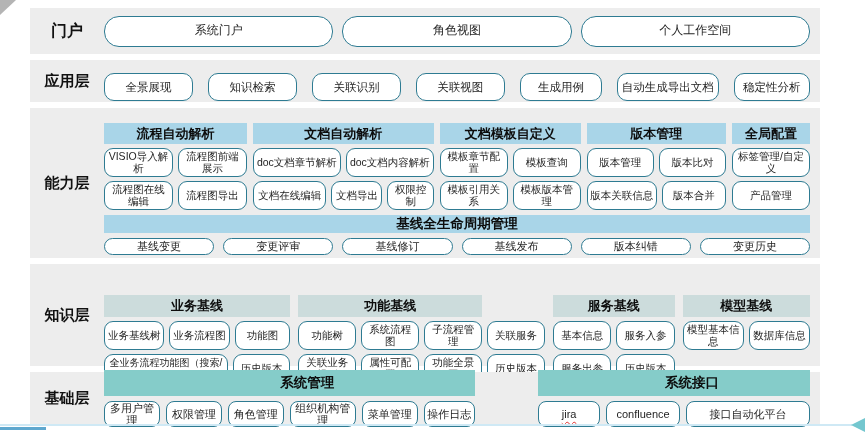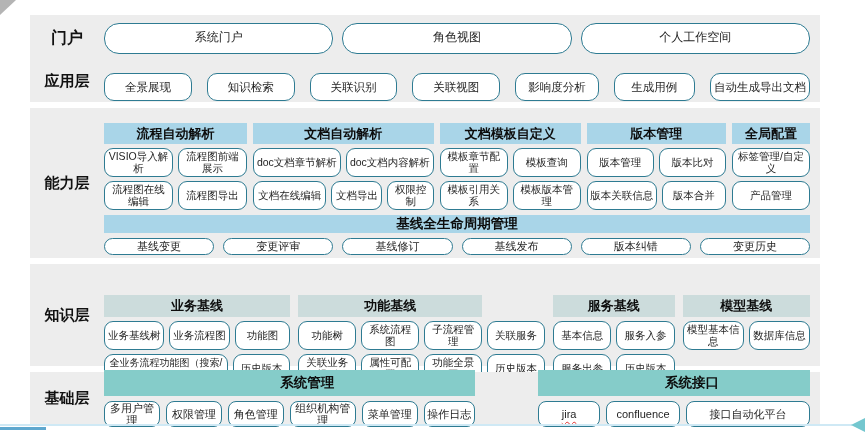--- a/index.html
+++ b/index.html
@@ -13,21 +13,21 @@
 
   .btn { background:#fff; border:1.6px solid #2e7b92; border-radius:9px; display:flex;
          align-items:center; justify-content:center; text-align:center; color:#1f1f1f;
          font-size:10.5px; line-height:1.12; padding:1px 2px; overflow:hidden; }
   .hdr { display:flex; align-items:center; justify-content:center; font-weight:bold; color:#0d0d0d; font-size:13px; }
   .hdr-blue { background:#a9d5e8; }
   .hdr-gray { background:#ccdcdc; }
   .hdr-teal { background:#85ccc9; }
 
   
-  #band-portal { top:15px; height:46px; }
+  #band-portal { top:8px; height:46px; }
   #band-portal .row { display:flex; gap:9px; height:31px; }
   #band-portal .btn { flex:1; font-size:12px; border-radius:15px; }
   #band-portal .layer-label { font-size:16px; }
 
   
   #band-app { top:60px; height:42px; }
   #band-app .row { display:flex; gap:15px; height:28px;margin-top:12px; }
   #band-app .btn { flex:1; font-size:11.5px; border-radius:10px; }
 
   
@@ -87,23 +87,23 @@
   </div>
 
   <div class="band" id="band-app">
     <div class="layer-label">应用层</div>
     <div class="content">
       <div class="row">
         <div class="btn">全景展现</div>
         <div class="btn">知识检索</div>
         <div class="btn">关联识别</div>
         <div class="btn">关联视图</div>
-        <div class="btn" style="flex:0.95">影响度分析</div>
         <div class="btn" style="flex:0.92">生成用例</div>
         <div class="btn" style="flex:1.15">自动生成导出文档</div>
+        <div class="btn" style="flex:0.85">稳定性分析</div>
       </div>
     </div>
   </div>
 
   <div class="band" id="band-cap">
     <div class="layer-label">能力层</div>
     <div class="content">
       <div class="cap-groups">
         <div class="cap-group" style="flex:150 1 0">
           <div class="hdr hdr-blue">流程自动解析</div>

